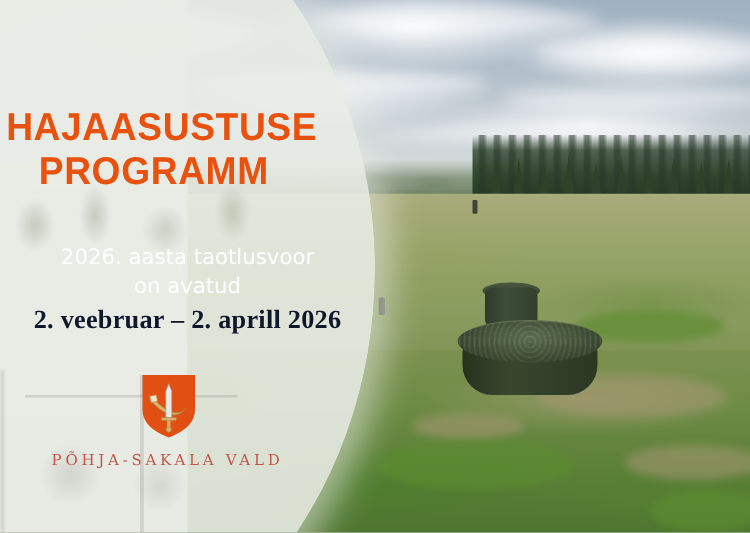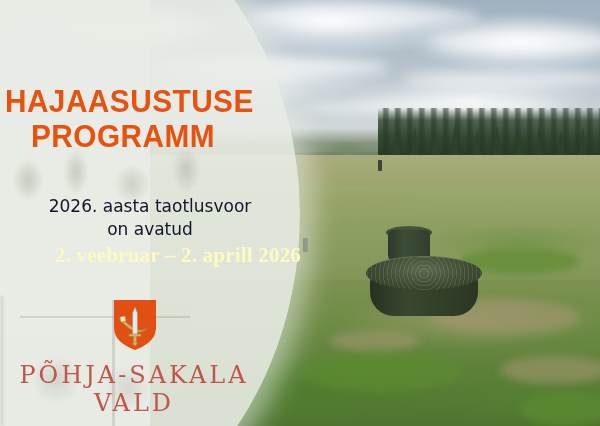--- a/index.html
+++ b/index.html
@@ -185,46 +185,45 @@
     transform-origin:center;
     white-space:pre-line;
   }
 
   .subtitle {
     position:absolute; left:0; top:195px; width:300px;
     text-align:center;
     font-family:"DejaVu Sans", sans-serif;
     font-size:17px;
     line-height:23px;
-    color:#0f172a;
+    color:#ffffff;
     white-space:pre-line;
   }
 
   .dates {
     position:absolute; left:0; top:243px; width:300px;
     text-align:center;
     font-family:"Liberation Serif", serif;
     font-weight:bold;
     font-size:21px;
-    color:#fef9c3;
+    color:#0f172a;
     letter-spacing:.2px;
-    margin-left:28px;
   }
 
   
   .crest-wrap {
     position:absolute; left:112px; top:298px; width:46px; height:54px;
   }
   .crest-svg { display:block; width:46px; height:54px; }
 
   .municipality {
     position:absolute; left:0; top:361px; width:268px;
     text-align:center;
     font-family:"DejaVu Serif", serif;
-    font-size:24px;
+    font-size:12px;
     font-weight:normal;
     letter-spacing:3px;
     color:#c0564a;
   }
 </style>
 </head>
 <body>
 
 <div id="poster">
 

